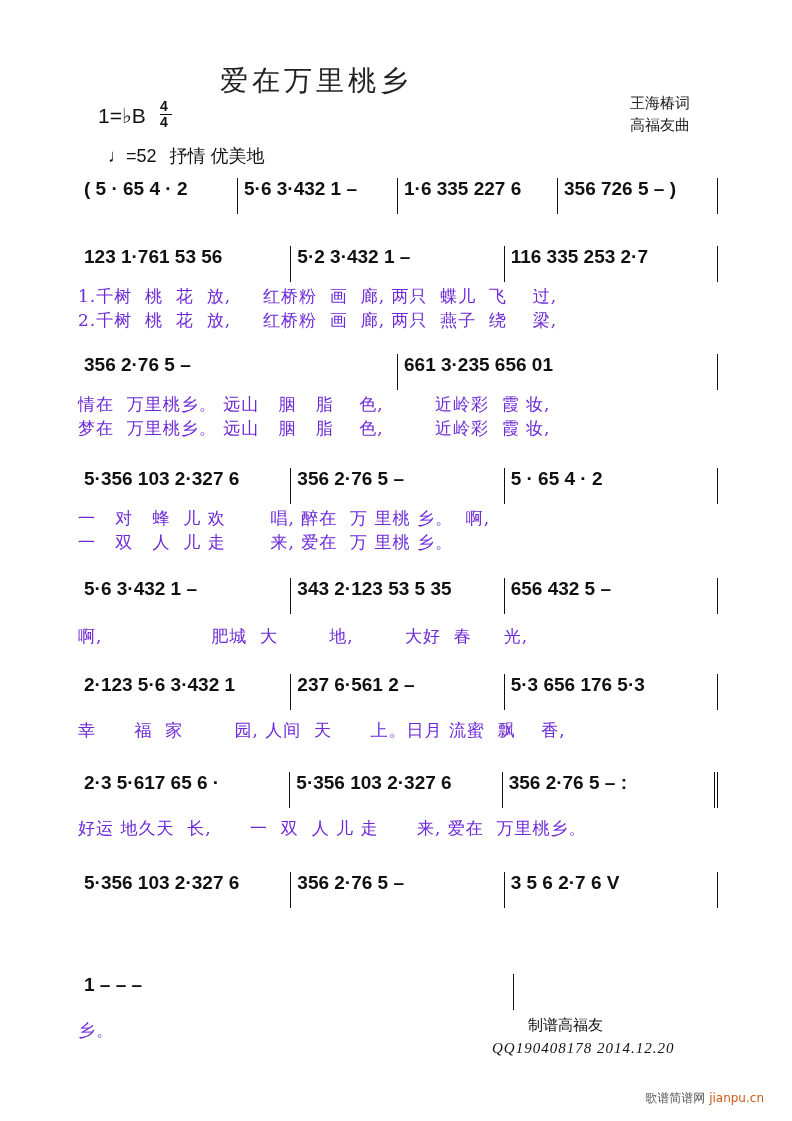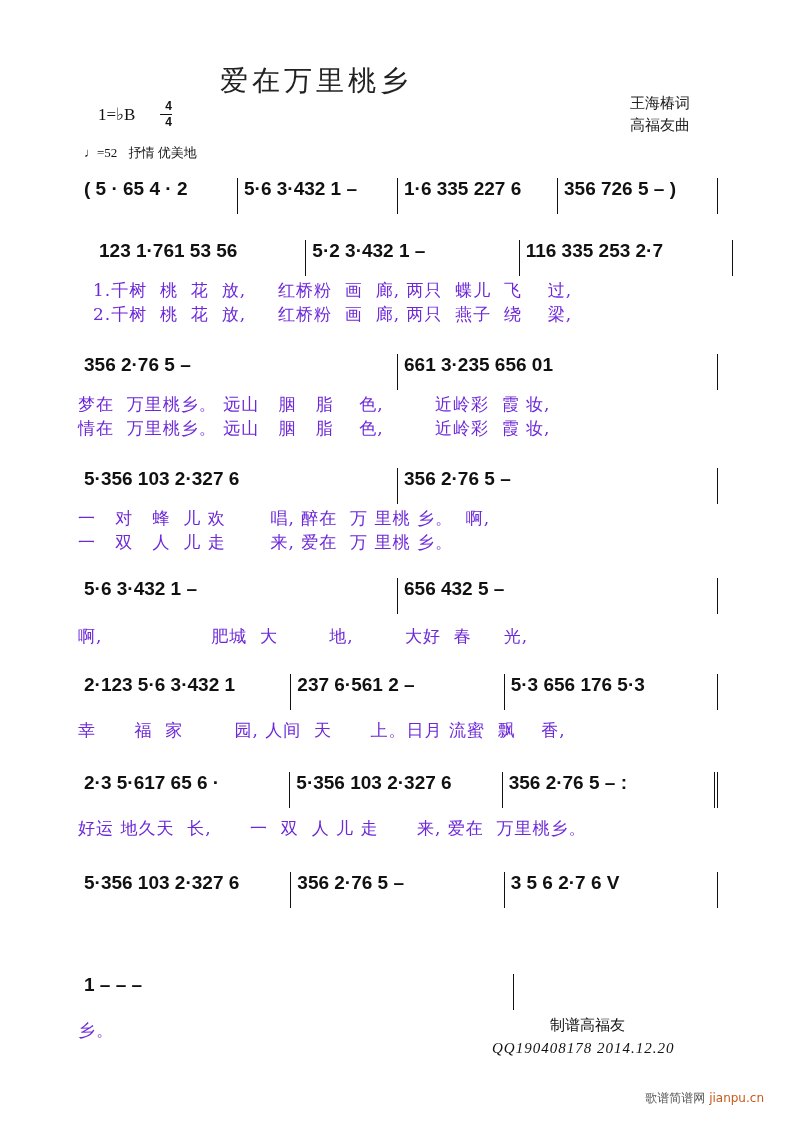--- a/index.html
+++ b/index.html
@@ -1,31 +1,31 @@
 <!DOCTYPE html>
 <html><head>
 <meta charset="utf-8">
 <style>
   html, body { margin: 0; padding: 0; background: #ffffff; }
   body { width: 792px; height: 1121px; position: relative; overflow: hidden; color: #111; font-family: "DejaVu Sans", sans-serif; }
   .title { position: absolute; top: 62px; left: 0; width: 632px; text-align: center; font-family: "DejaVu Serif", serif; font-size: 28px; letter-spacing: 4px; color: #222; }
-  .key { position: absolute; top: 104px; left: 98px; font-size: 17px; font-family: Liberation Serif, serif; }
-  .timesig { position: absolute; top: 100px; left: 160px; font-weight: bold; font-size: 12px; line-height: 13px; text-align: right; font-family: "Liberation Sans", sans-serif; }
+  .key { position: absolute; top: 104px; left: 98px; font-size: 21px; font-family: Liberation Sans, sans-serif; }
+  .timesig { position: absolute; top: 100px; left: 160px; font-weight: bold; font-size: 14px; line-height: 13px; text-align: left; font-family: "Liberation Sans", sans-serif; }
   .timesig .bar { display: block; border-top: 1.5px solid #111; width: 12px; margin: 1px 0; }
   .credits { position: absolute; top: 92px; left: 630px; font-family: "DejaVu Serif", serif; font-size: 15px; line-height: 22px; color: #222; }
-  .tempo { position: absolute; top: 144px; left: 84px; font-size: 13px; font-family: Liberation Serif, serif; }
+  .tempo { position: absolute; top: 144px; left: 108px; font-size: 18px; font-family: Liberation Sans, sans-serif; }
   .tempo span { margin-right: 8px; }
   .staff { position: absolute; left: 78px; width: 640px; }
   .notes { position: relative; height: 46px; font-family: "Liberation Sans", sans-serif; font-weight: bold; font-size: 19px; white-space: nowrap; display: flex; align-items: flex-start; padding-top: 8px; box-sizing: border-box; }
   .measure { display: flex; align-items: flex-start; gap: 10px; padding: 0 6px; border-right: 1.5px solid #111; height: 36px; flex: 1; justify-content: space-between; }
   .measure:last-child { }
   .lyric { font-family: "DejaVu Serif", serif; font-size: 17px; color: #6d28d9; white-space: pre; height: 24px; line-height: 24px; letter-spacing: 1px; }
   .watermark { position: absolute; right: 28px; bottom: 14px; font-size: 12px; color: #555; font-family: "DejaVu Sans", sans-serif; }
   .watermark .site { color: #c85a1a; text-align: right; }
-  .maker { position: absolute; top: 1016px; left: 550px; font-family: "DejaVu Serif", serif; font-size: 15px; }
+  .maker { position: absolute; top: 1016px; left: 528px; font-family: "DejaVu Serif", serif; font-size: 15px; }
   .qq { position: absolute; top: 1040px; left: 492px; font-family: "Liberation Serif", serif; font-style: italic; font-size: 15px; letter-spacing: 1px; }
   .final-bar { border-right: 4px double #111; }
 </style>
 </head>
 <body>
 
 <div class="title">爱在万里桃乡</div>
 <div class="key">1=♭B</div>
 <div class="timesig">
   <span>4</span>
@@ -43,51 +43,53 @@
 
 <div class="staff" style="top:170px;">
   <div class="notes">
     <div class="measure">( 5 · 65 4 · 2</div>
     <div class="measure">5·6 3·432 1 –</div>
     <div class="measure">1·6 335 227 6</div>
     <div class="measure">356 726 5 – )</div>
   </div>
 </div>
 
-<div class="staff" style="top:232px;margin-left:15px;">
+<div class="staff" style="top:238px;">
   <div class="notes">
     <div class="measure">123 1·761 53 56</div>
     <div class="measure">5·2 3·432 1 –</div>
     <div class="measure">116 335 253 2·7</div>
   </div>
   <div class="lyric">1.千树  桃  花  放,     红桥粉  画  廊, 两只  蝶儿  飞    过,</div>
   <div class="lyric">2.千树  桃  花  放,     红桥粉  画  廊, 两只  燕子  绕    梁,</div>
 </div>
 
 <div class="staff" style="top:346px;">
   <div class="notes">
     <div class="measure">356 2·76 5 –</div>
     <div class="measure">661 3·235 656 01</div>
   </div>
+  <div class="lyric">情在  万里桃乡。 远山   胭   脂    色,        近岭彩  霞 妆,</div>
   <div class="lyric">梦在  万里桃乡。 远山   胭   脂    色,        近岭彩  霞 妆,</div>
-  <div class="lyric">情在  万里桃乡。 远山   胭   脂    色,        近岭彩  霞 妆,</div>
 </div>
 
 <div class="staff" style="top:460px;">
   <div class="notes">
     <div class="measure">5·356 103 2·327 6</div>
     <div class="measure">356 2·76 5 –</div>
+    <div class="measure">5 · 65 4 · 2</div>
   </div>
   <div class="lyric">一   对   蜂  儿 欢       唱, 醉在  万 里桃 乡。  啊,</div>
   <div class="lyric">一   双   人  儿 走       来, 爱在  万 里桃 乡。</div>
 </div>
 
 <div class="staff" style="top:570px;">
   <div class="notes">
     <div class="measure">5·6 3·432 1 –</div>
+    <div class="measure">343 2·123 53 5 35</div>
     <div class="measure">656 432 5 –</div>
   </div>
   <div class="lyric" style="margin-top:8px;">啊,                 肥城  大        地,        大好  春     光,</div>
 </div>
 
 <div class="staff" style="top:666px;">
   <div class="notes">
     <div class="measure">2·123 5·6 3·432 1</div>
     <div class="measure">237 6·561 2 –</div>
     <div class="measure">5·3 656 176 5·3</div>

